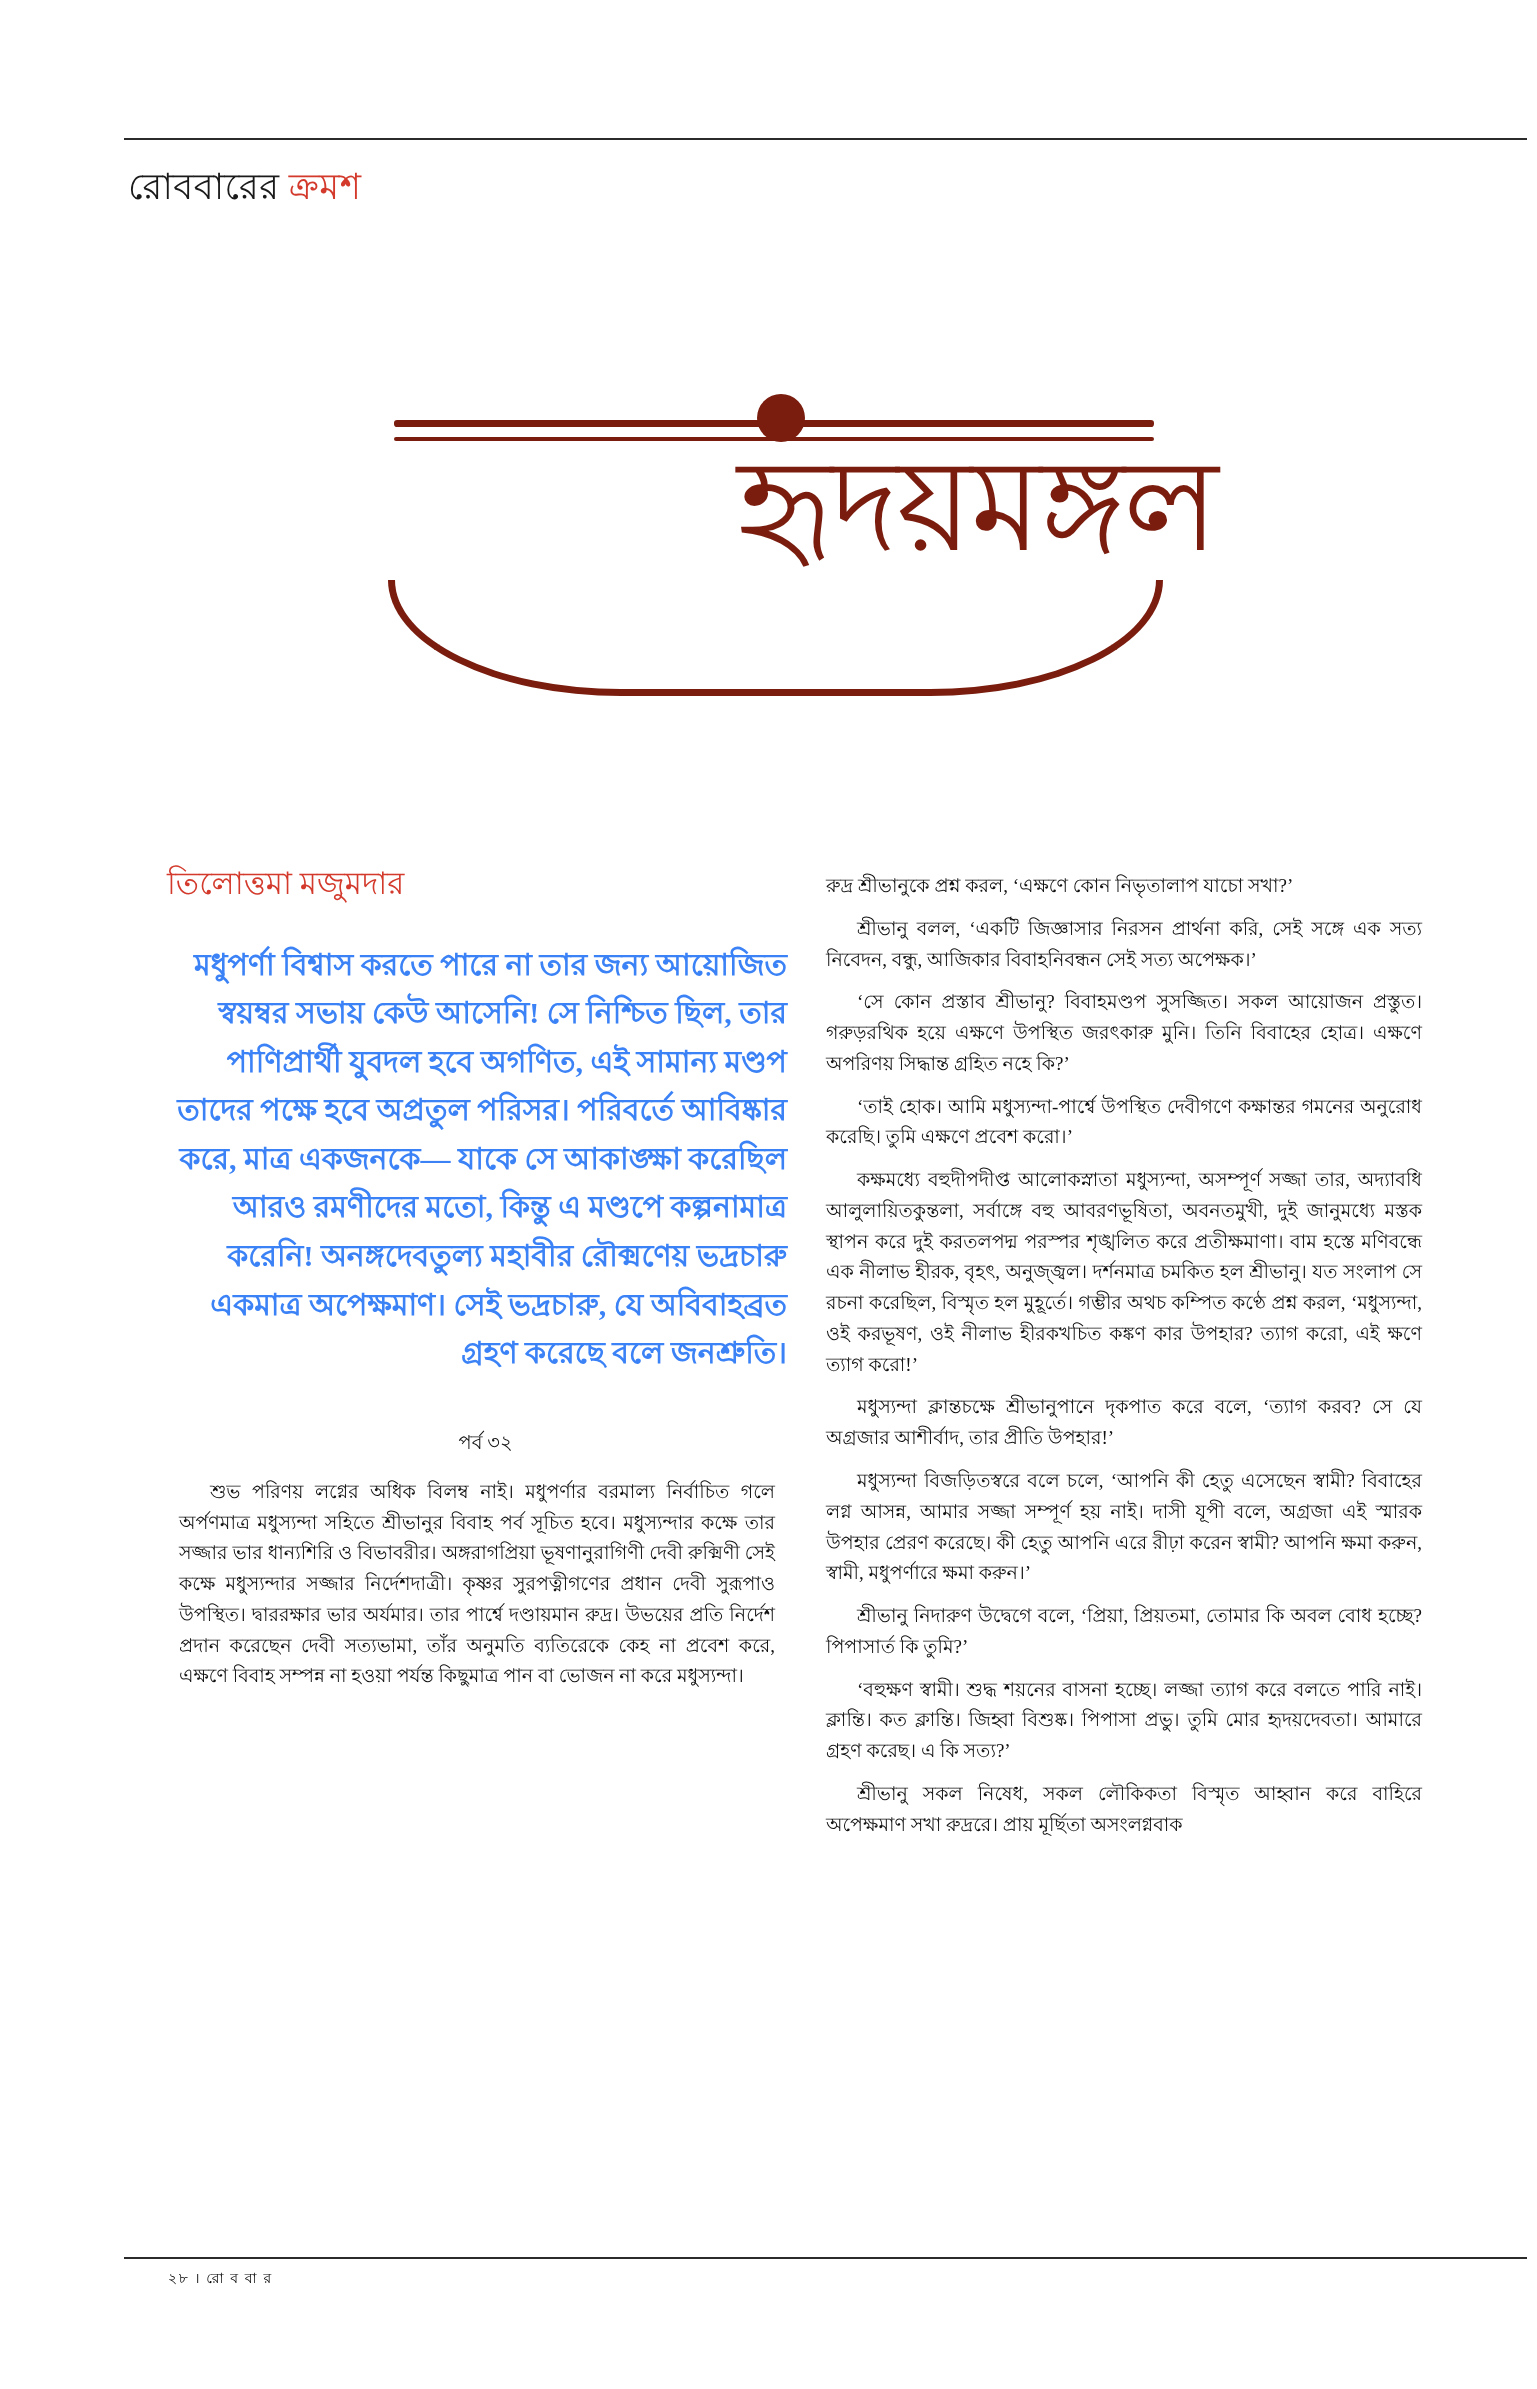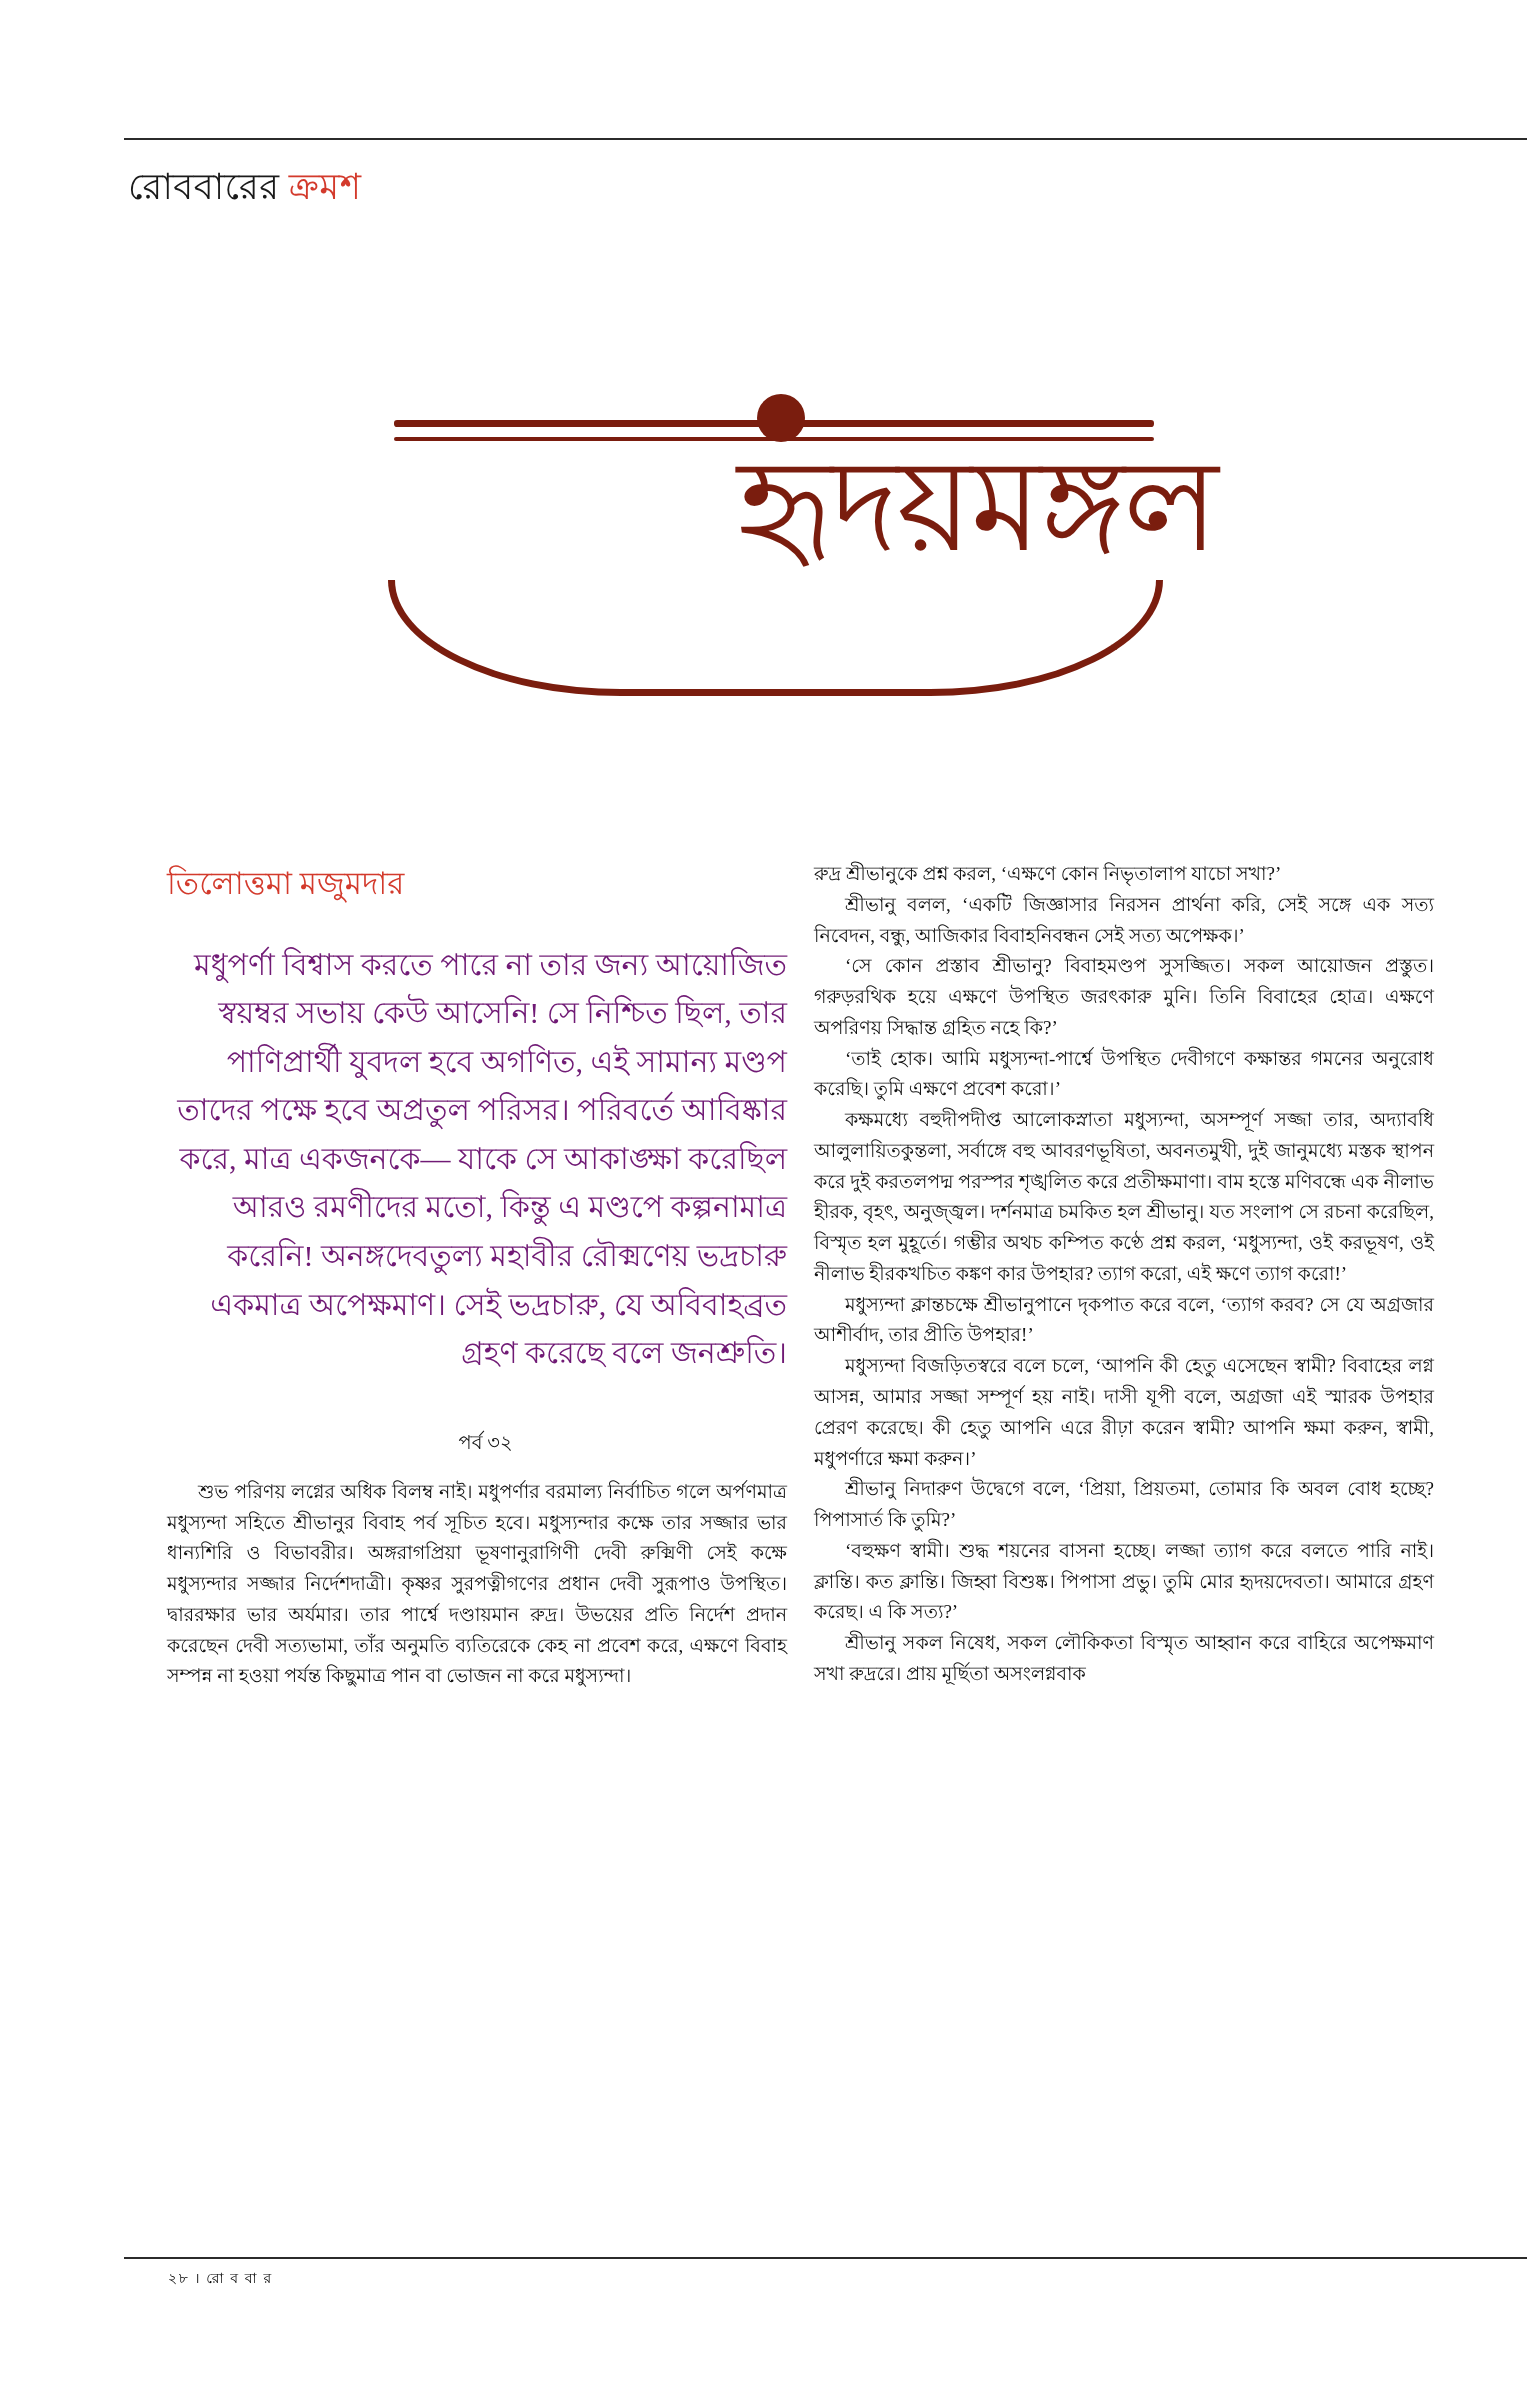--- a/index.html
+++ b/index.html
@@ -123,42 +123,43 @@
     color: #d33a2c;
     font-size: 31px;
     margin: 0 0 29.5px 0;
     font-family: "Liberation Serif", "DejaVu Serif", serif;
   }
 
   .standfirst {
     font-size: 30px;
     line-height: 1.62;
     text-align: right;
-    color: #701a75;
+    color: #3b82f6;
     margin: 0 0 50px 0;
     font-family: "Liberation Serif", "DejaVu Serif", serif;
+    font-weight: bold;
   }
 
   .section-label {
     font-size: 19.4px;
     color: #111111;
     margin: 0 0 17px 17px;
     text-align: center;
   }
 
   .body-text {
     font-size: 19px;
     line-height: 1.62;
     text-align: justify;
     color: #111111;
     margin: 0 0 0 0;
     text-indent: 31px;
   }
   .body-text p {
-    margin: 0;
+    margin: 12px;
     text-indent: 31px;
   }
   .body-text p.noindent { text-indent: 0; }
 
   
   .bottom-rule {
     position: absolute;
     left: 124px;
     top: 2257px;
     width: 1403px;

